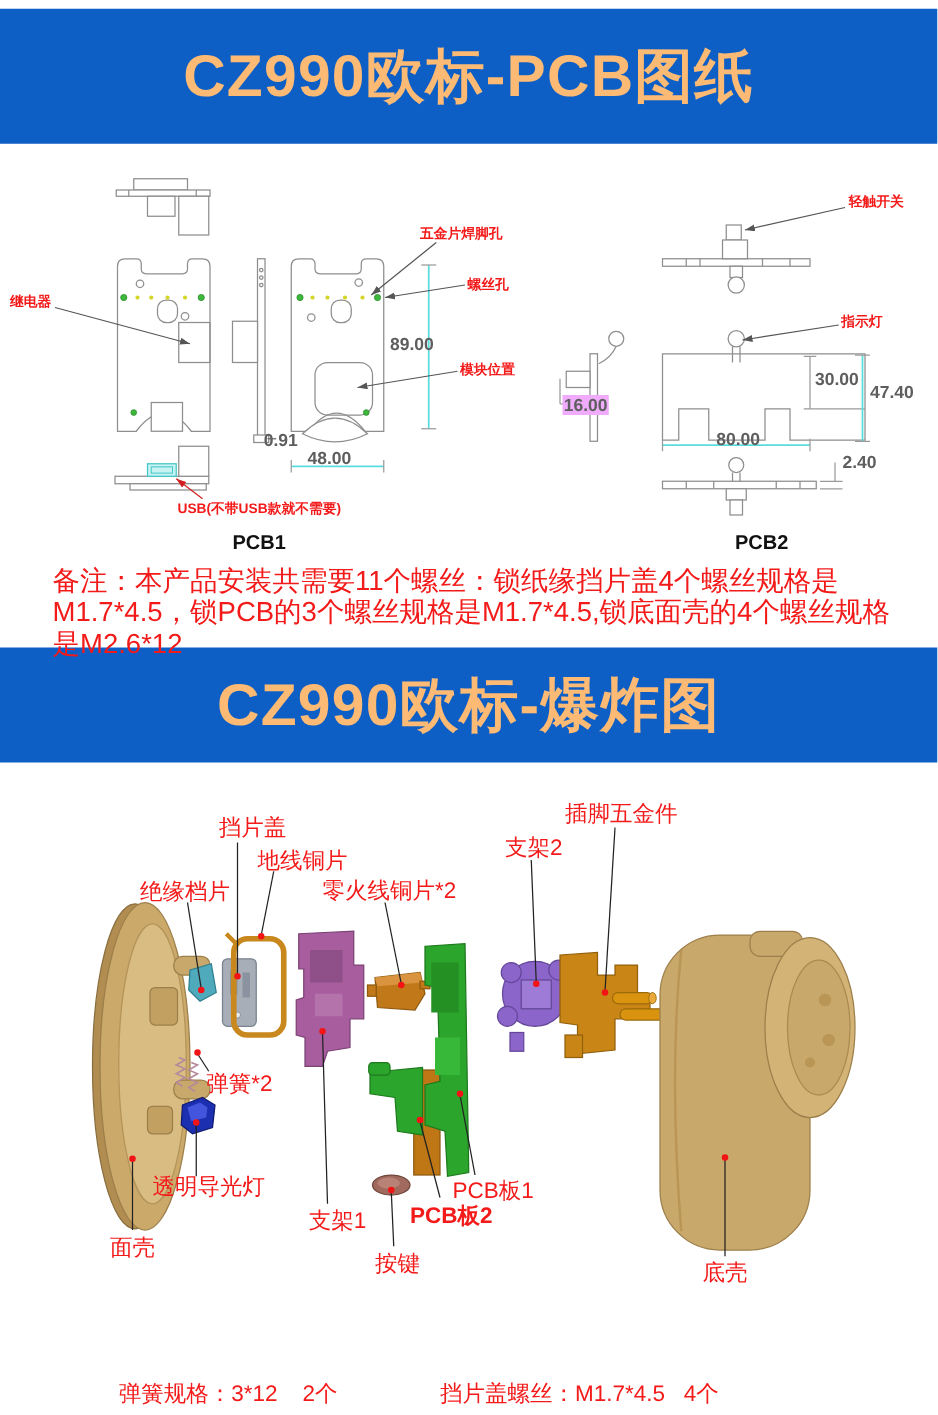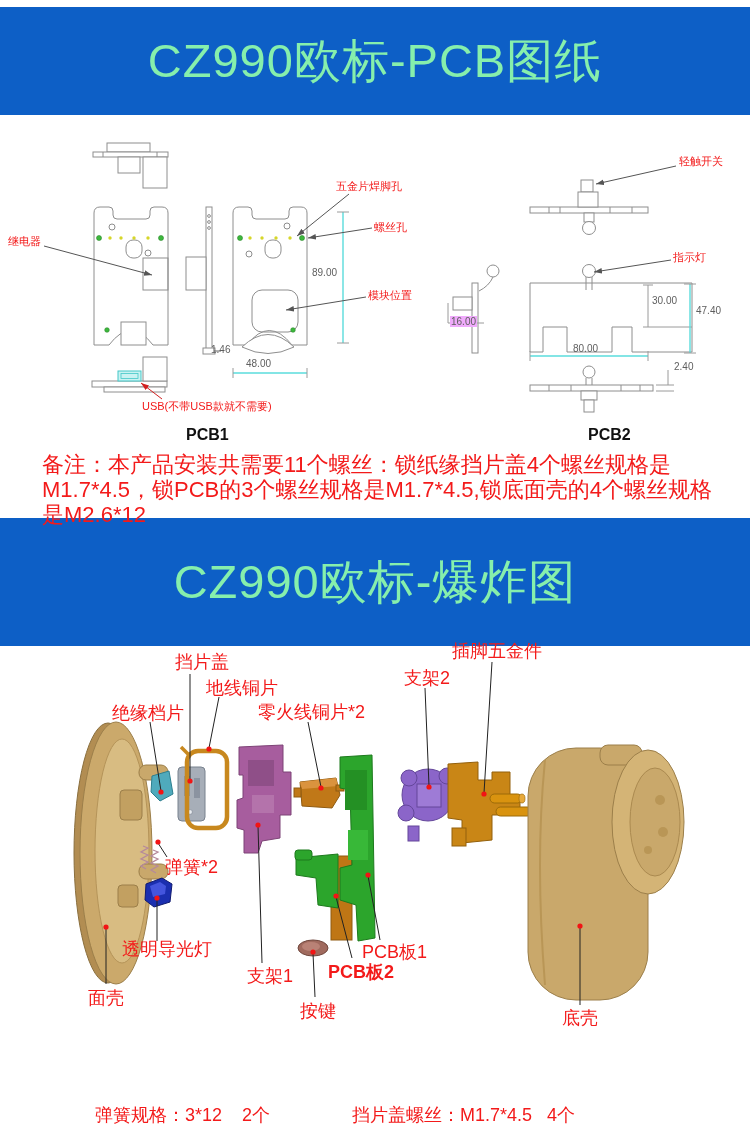--- a/index.html
+++ b/index.html
@@ -1,29 +1,29 @@
 <!DOCTYPE html>
 <html><head>
 <meta charset="utf-8">
 <style>
   html,body{margin:0;padding:0;}
   body{
     width:750px;height:1132px;position:relative;background:#ffffff;
     font-family:"Liberation Sans","DejaVu Sans",sans-serif;overflow:hidden;
   }
   .banner{
-    position:absolute;left:0;width:750px;background:#0D5FC6;color:#86efac;
+    position:absolute;left:0;width:750px;background:#0D5FC6;color:#fdba74;
     display:flex;align-items:center;justify-content:center;
-    font-weight:normal;font-size:47px;letter-spacing:1px;white-space:nowrap;
+    font-weight:bold;font-size:47px;letter-spacing:1px;white-space:nowrap;
   }
   #banner1{top:7px;height:108px;}
-  #banner2{top:518px;height:128px;}
+  #banner2{top:518px;height:92px;}
   svg.art{position:absolute;left:0;top:0;}
-  .cl{position:absolute;color:#F31A1A;font-size:11px;font-weight:normal;white-space:nowrap;}
-  .dm{position:absolute;color:#5e5e5e;font-size:10px;white-space:nowrap;}
+  .cl{position:absolute;color:#F31A1A;font-size:11px;font-weight:bold;white-space:nowrap;}
+  .dm{position:absolute;color:#5e5e5e;font-size:14px;white-space:nowrap;font-weight:bold;}
   .dm.bg{background:#f0abfc;padding:0 1px;}
   .cap{position:absolute;color:#111111;font-size:16px;font-weight:bold;white-space:nowrap;}
   .note1{
     position:absolute;left:42px;top:452px;width:672px;
     color:#F31A1A;font-size:22px;line-height:25px;font-weight:500;
   }
   .xl{position:absolute;color:#F31A1A;font-size:18px;white-space:nowrap;}
   .bnote{position:absolute;color:#F31A1A;font-size:18px;line-height:30px;white-space:pre;}
 </style>
 </head>
@@ -315,21 +315,21 @@
 
 <span class="cl" style="left:8px;top:234px;">继电器</span>
 <span class="cl" style="left:336px;top:179px;">五金片焊脚孔</span>
 <span class="cl" style="left:374px;top:220px;text-align:right;">螺丝孔</span>
 <span class="cl" style="left:368px;top:288px;">模块位置</span>
 <span class="cl" style="left:142px;top:399px;">USB(不带USB款就不需要)</span>
 <span class="cl" style="left:679px;top:154px;">轻触开关</span>
 <span class="cl" style="left:673px;top:250px;">指示灯</span>
 
 <span class="dm" style="left:312px;top:267px;">89.00</span>
-<span class="dm" style="left:211px;top:344px;">1.46</span>
+<span class="dm" style="left:211px;top:344px;">0.91</span>
 <span class="dm" style="left:246px;top:358px;">48.00</span>
 <span class="dm bg" style="left:450px;top:316px;">16.00</span>
 <span class="dm" style="left:652px;top:295px;">30.00</span>
 <span class="dm" style="left:696px;top:305px;">47.40</span>
 <span class="dm" style="left:573px;top:343px;">80.00</span>
 <span class="dm" style="left:674px;top:361px;">2.40</span>
 
 <span class="cap" style="left:186px;top:426px;">PCB1</span>
 <span class="cap" style="left:588px;top:426px;">PCB2</span>
 

